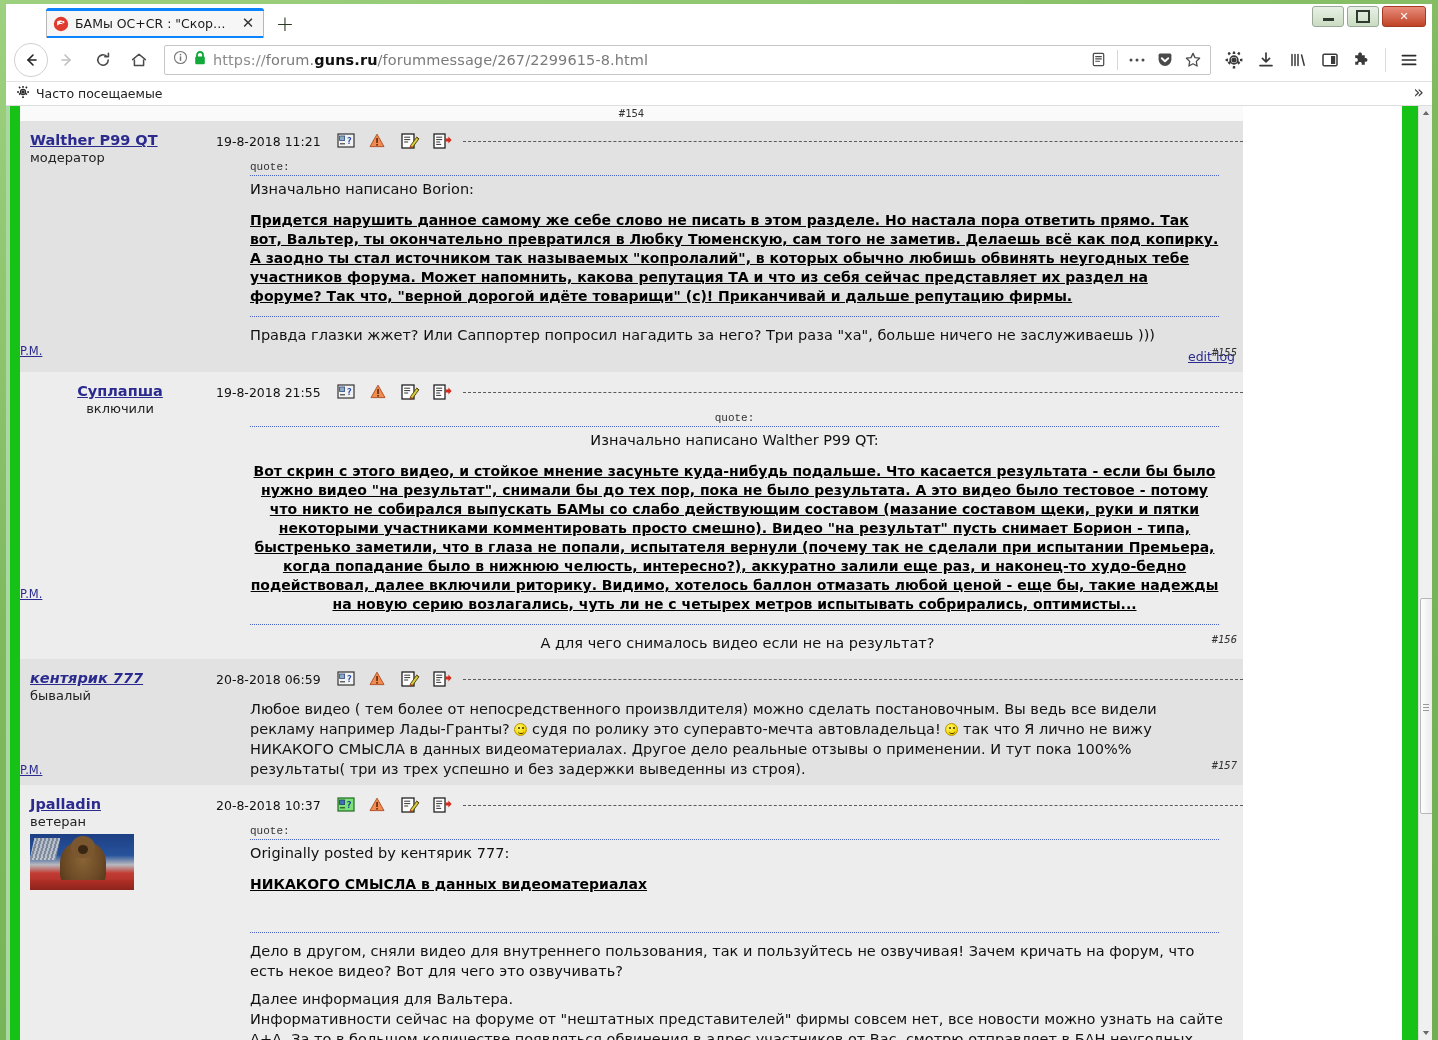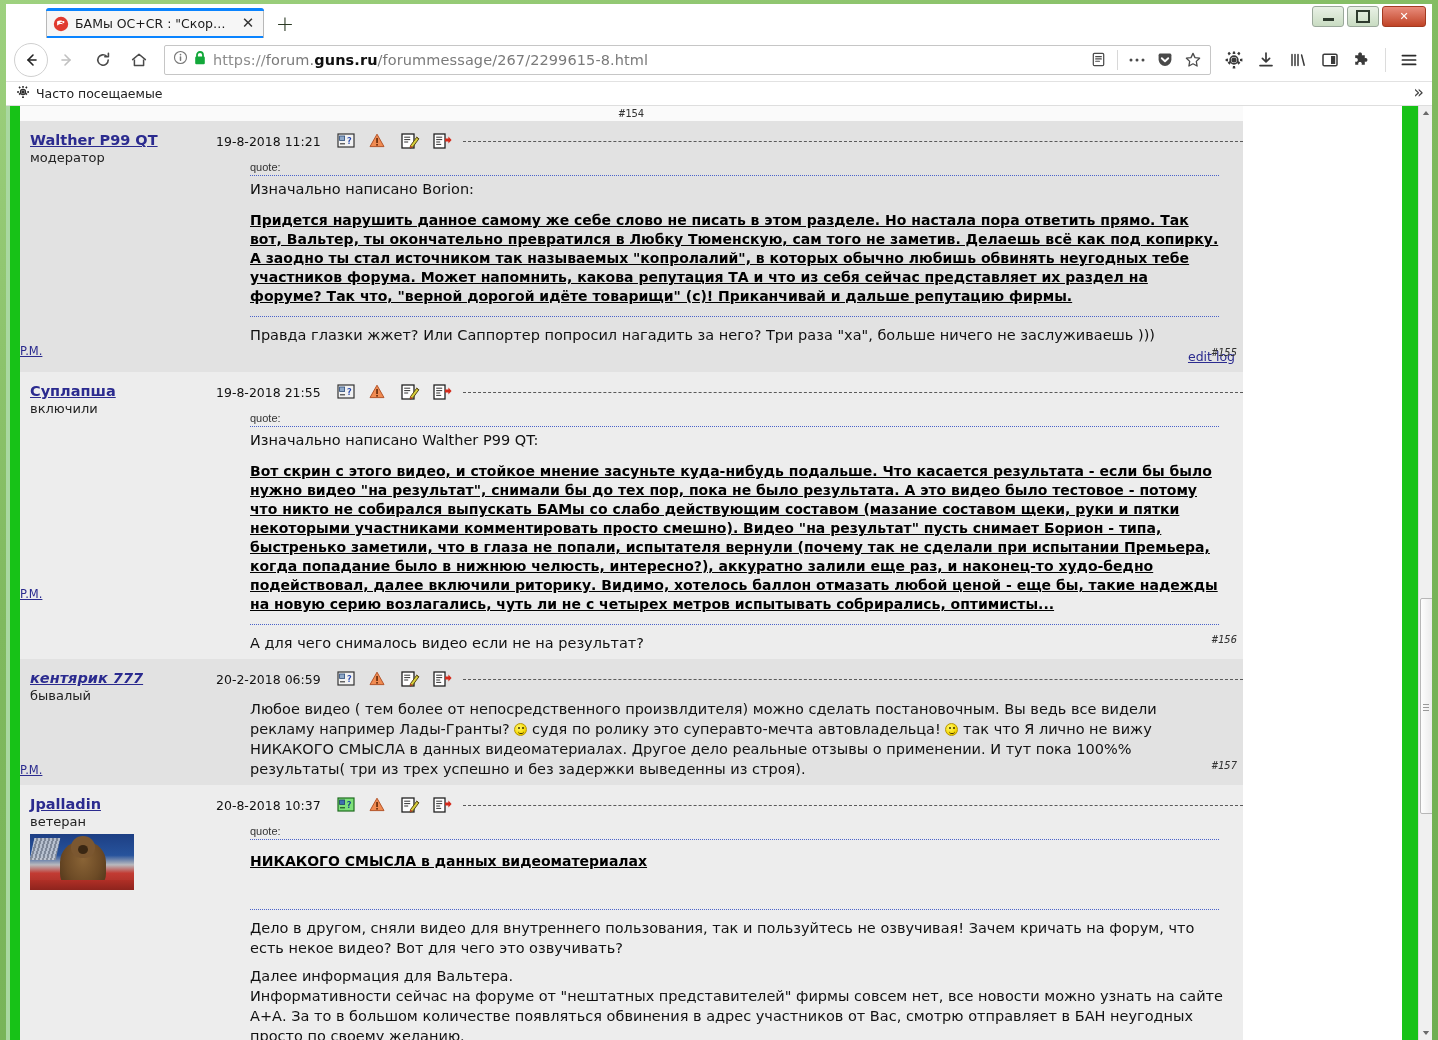--- a/index.html
+++ b/index.html
@@ -161,21 +161,21 @@
     font-size:12.5px;color:#111;white-space:nowrap;padding:0 10px 0 6px;
     font-family:"DejaVu Sans","Liberation Sans",sans-serif;
   }
   .micons{display:flex;align-items:center;gap:14px;padding:0 12px 0 6px;}
   .mico{width:18px;height:16px;position:relative;cursor:pointer;display:block;}
   .dashline{flex:1 1 auto;height:1px;border-top:1px dashed #5a5a5a;margin-top:2px;min-width:10px;}
   .body{padding:0 18px 0 40px;}
   .quotebox{margin:8px 0 0 0;padding-right:6px;}
   .qlabel{
     font-size:11px;color:#333;border-bottom:1px dotted #4a63c9;padding-bottom:2px;
-    font-family:Liberation Sans, sans-serif;
+    font-family:Liberation Mono, monospace;
   }
   .qhead{font-size:14.5px;color:#111;margin-top:4px;line-height:19px;}
   .qbody{
     font-size:14px;color:#000;font-weight:bold;line-height:19px;margin-top:12px;
     padding-bottom:10px;border-bottom:1px dotted #4a63c9;text-decoration:underline;
   }
   .ptext{font-size:14.5px;color:#111;line-height:20px;margin-top:8px;}
   .ptext.tight{margin-top:8px;}
   .editlog{
     text-align:right;font-size:12.5px;color:#2b2b8f;text-decoration:underline;
@@ -422,21 +422,21 @@
                   <div class="qbody">Придется нарушить данное самому же себе слово не писать в этом разделе. Но настала пора ответить прямо. Так вот, Вальтер, ты окончательно превратился в Любку Тюменскую, сам того не заметив. Делаешь всё как под копирку. А заодно ты стал источником так называемых "копролалий", в которых обычно любишь обвинять неугодных тебе участников форума. Может напомнить, какова репутация ТА и что из себя сейчас представляет их раздел на форуме? Так что, "верной дорогой идёте товарищи" (с)! Приканчивай и дальше репутацию фирмы.</div>
                 </div>
                 <div class="ptext">Правда глазки жжет? Или Саппортер попросил нагадить за него? Три раза "ха", больше ничего не заслуживаешь )))</div>
               </div>
               <div class="editlog">edit log</div>
             </div>
           </div>
           <span class="numright">#155</span>
         </div>
 
-        <div class="post alt" style="min-height:274px;">
+        <div class="post alt" style="min-height:274px;text-align:center;">
           <div class="inner">
             <div class="leftcol">
               <span class="uname">Суплапша</span>
               <div class="urank">включили</div>
               <span class="pm" style="bottom:58px;">P.M.</span>
             </div>
             <div class="rightcol">
               <div class="metarow">
                 <span class="pdate">19-8-2018 21:55</span>
                 <span class="micons">
@@ -490,21 +490,21 @@
 
         <div class="post" style="min-height:92px;">
           <div class="inner">
             <div class="leftcol">
               <span class="uname ital">кентярик 777</span>
               <div class="urank">бывалый</div>
               <span class="pm" style="bottom:8px;">P.M.</span>
             </div>
             <div class="rightcol">
               <div class="metarow">
-                <span class="pdate">20-2-2018 06:59</span>
+                <span class="pdate">20-8-2018 06:59</span>
                 <span class="micons">
                   <span class="mico">
                     <svg width="18" height="15" viewBox="0 0 18 15">
                         <rect x="1" y="1" width="16" height="13" fill="#f2f2f2" stroke="#333" stroke-width="1.2"></rect>
                         <rect x="2.6" y="3" width="5" height="4.4" fill="#8fa8c8" stroke="#2a4a78" stroke-width=".8"></rect>
                         <path d="M3 10.8h5" stroke="#333" stroke-width="1.1"></path>
                         <text x="9.5" y="11" font-size="9" font-family="monospace" fill="#1b3ea8" font-weight="bold">?</text>
                       </svg>
                   </span>
                   <span class="mico">
@@ -586,20 +586,21 @@
                         <path d="M3.2 4.2h6M3.2 6.6h6M3.2 9h4M3.2 11.4h5" stroke="#333" stroke-width="1"></path>
                         <path d="M12 5.6h3.4V3.4L18.6 7l-3.2 3.6V8.4H12z" fill="#d42b1c"></path>
                       </svg>
                   </span>
                 </span>
                 <span class="dashline"></span>
               </div>
               <div class="body">
                 <div class="quotebox">
                   <div class="qlabel">quote:</div>
+                  <div class="qhead">Originally posted by кентярик 777:</div>
                   <div class="qbody" style="padding-bottom:38px;">НИКАКОГО СМЫСЛА в данных видеоматериалах</div>
                 </div>
                 <div class="ptext">Дело в другом, сняли видео для внутреннего пользования, так и пользуйтесь не озвучивая! Зачем кричать на форум, что есть некое видео? Вот для чего это озвучивать?</div>
                 <div class="ptext">Далее информация для Вальтера.<br>Информативности сейчас на форуме от "нештатных представителей" фирмы совсем нет, все новости можно узнать на сайте А+А. За то в большом количестве появляться обвинения в адрес участников от Вас, смотрю отправляет в БАН неугодных просто по своему желанию.</div>
               </div>
             </div>
           </div>
           <span class="numright"></span>
         </div>
 

